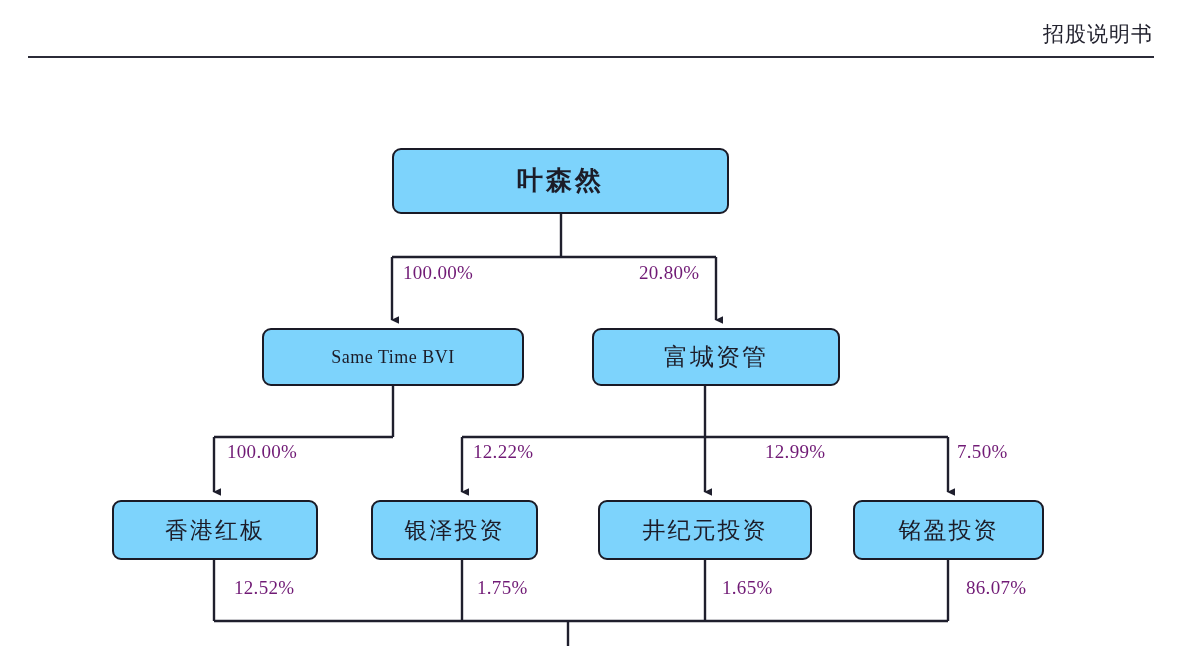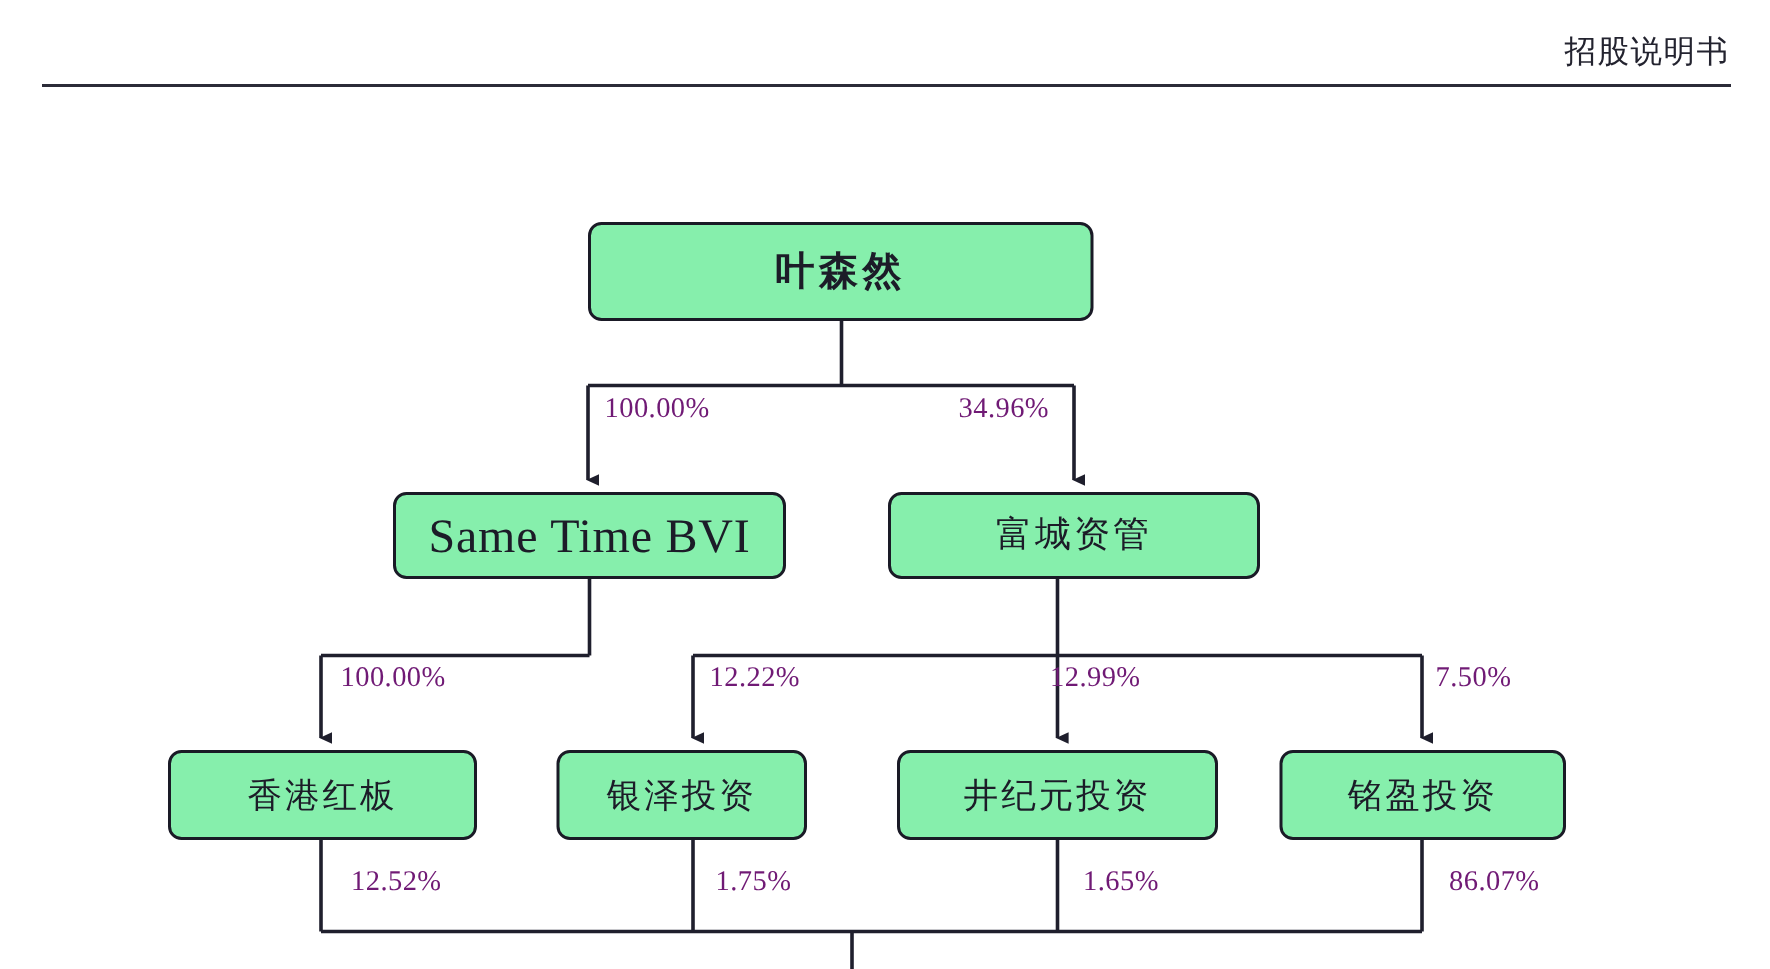--- a/index.html
+++ b/index.html
@@ -33,33 +33,33 @@
     border-top:2px solid #2b2b38;
   }
 
   
   #wires{position:absolute;left:0;top:0;width:1180px;height:646px;}
 
   
   .node{
     position:absolute;
     box-sizing:border-box;
-    background:#86efac;
+    background:#7dd3fc;
     border:2px solid #1a1a26;
     border-radius:9px;
     display:flex;align-items:center;justify-content:center;
     text-align:center;
     line-height:1;
     z-index:3;
   }
   .node span{display:block;}
 
   .node-root{font-size:26px;font-weight:bold;letter-spacing:3px;}
   .node-l2{font-size:24px;letter-spacing:2px;}
-  .node-l2-en{font-size:32px;letter-spacing:0.5px;}
+  .node-l2-en{font-size:18px;letter-spacing:0.5px;}
   .node-l3{font-size:23px;letter-spacing:2px;}
 
   
   .pct{
     position:absolute;
     font-size:19px;
     letter-spacing:0.3px;
     color:#701a75;
     white-space:nowrap;
     z-index:4;
@@ -128,23 +128,23 @@
 
   <div class="node node-l3" style="left:598px;top:500px;width:214px;height:60px;">
     <span>井纪元投资</span>
   </div>
 
   <div class="node node-l3" style="left:853px;top:500px;width:191px;height:60px;">
     <span>铭盈投资</span>
   </div>
 
   <div class="pct" style="left:403px;top:262px;">100.00%</div>
-  <div class="pct" style="left:639px;top:262px;">34.96%</div>
+  <div class="pct" style="left:639px;top:262px;">20.80%</div>
   <div class="pct" style="left:227px;top:441px;">100.00%</div>
   <div class="pct" style="left:473px;top:441px;">12.22%</div>
-  <div class="pct" style="left:700px;top:441px;">12.99%</div>
+  <div class="pct" style="left:765px;top:441px;">12.99%</div>
   <div class="pct" style="left:957px;top:441px;">7.50%</div>
   <div class="pct" style="left:234px;top:577px;">12.52%</div>
   <div class="pct" style="left:477px;top:577px;">1.75%</div>
   <div class="pct" style="left:722px;top:577px;">1.65%</div>
   <div class="pct" style="left:966px;top:577px;">86.07%</div>
 
 </div>
 
 </body></html>

